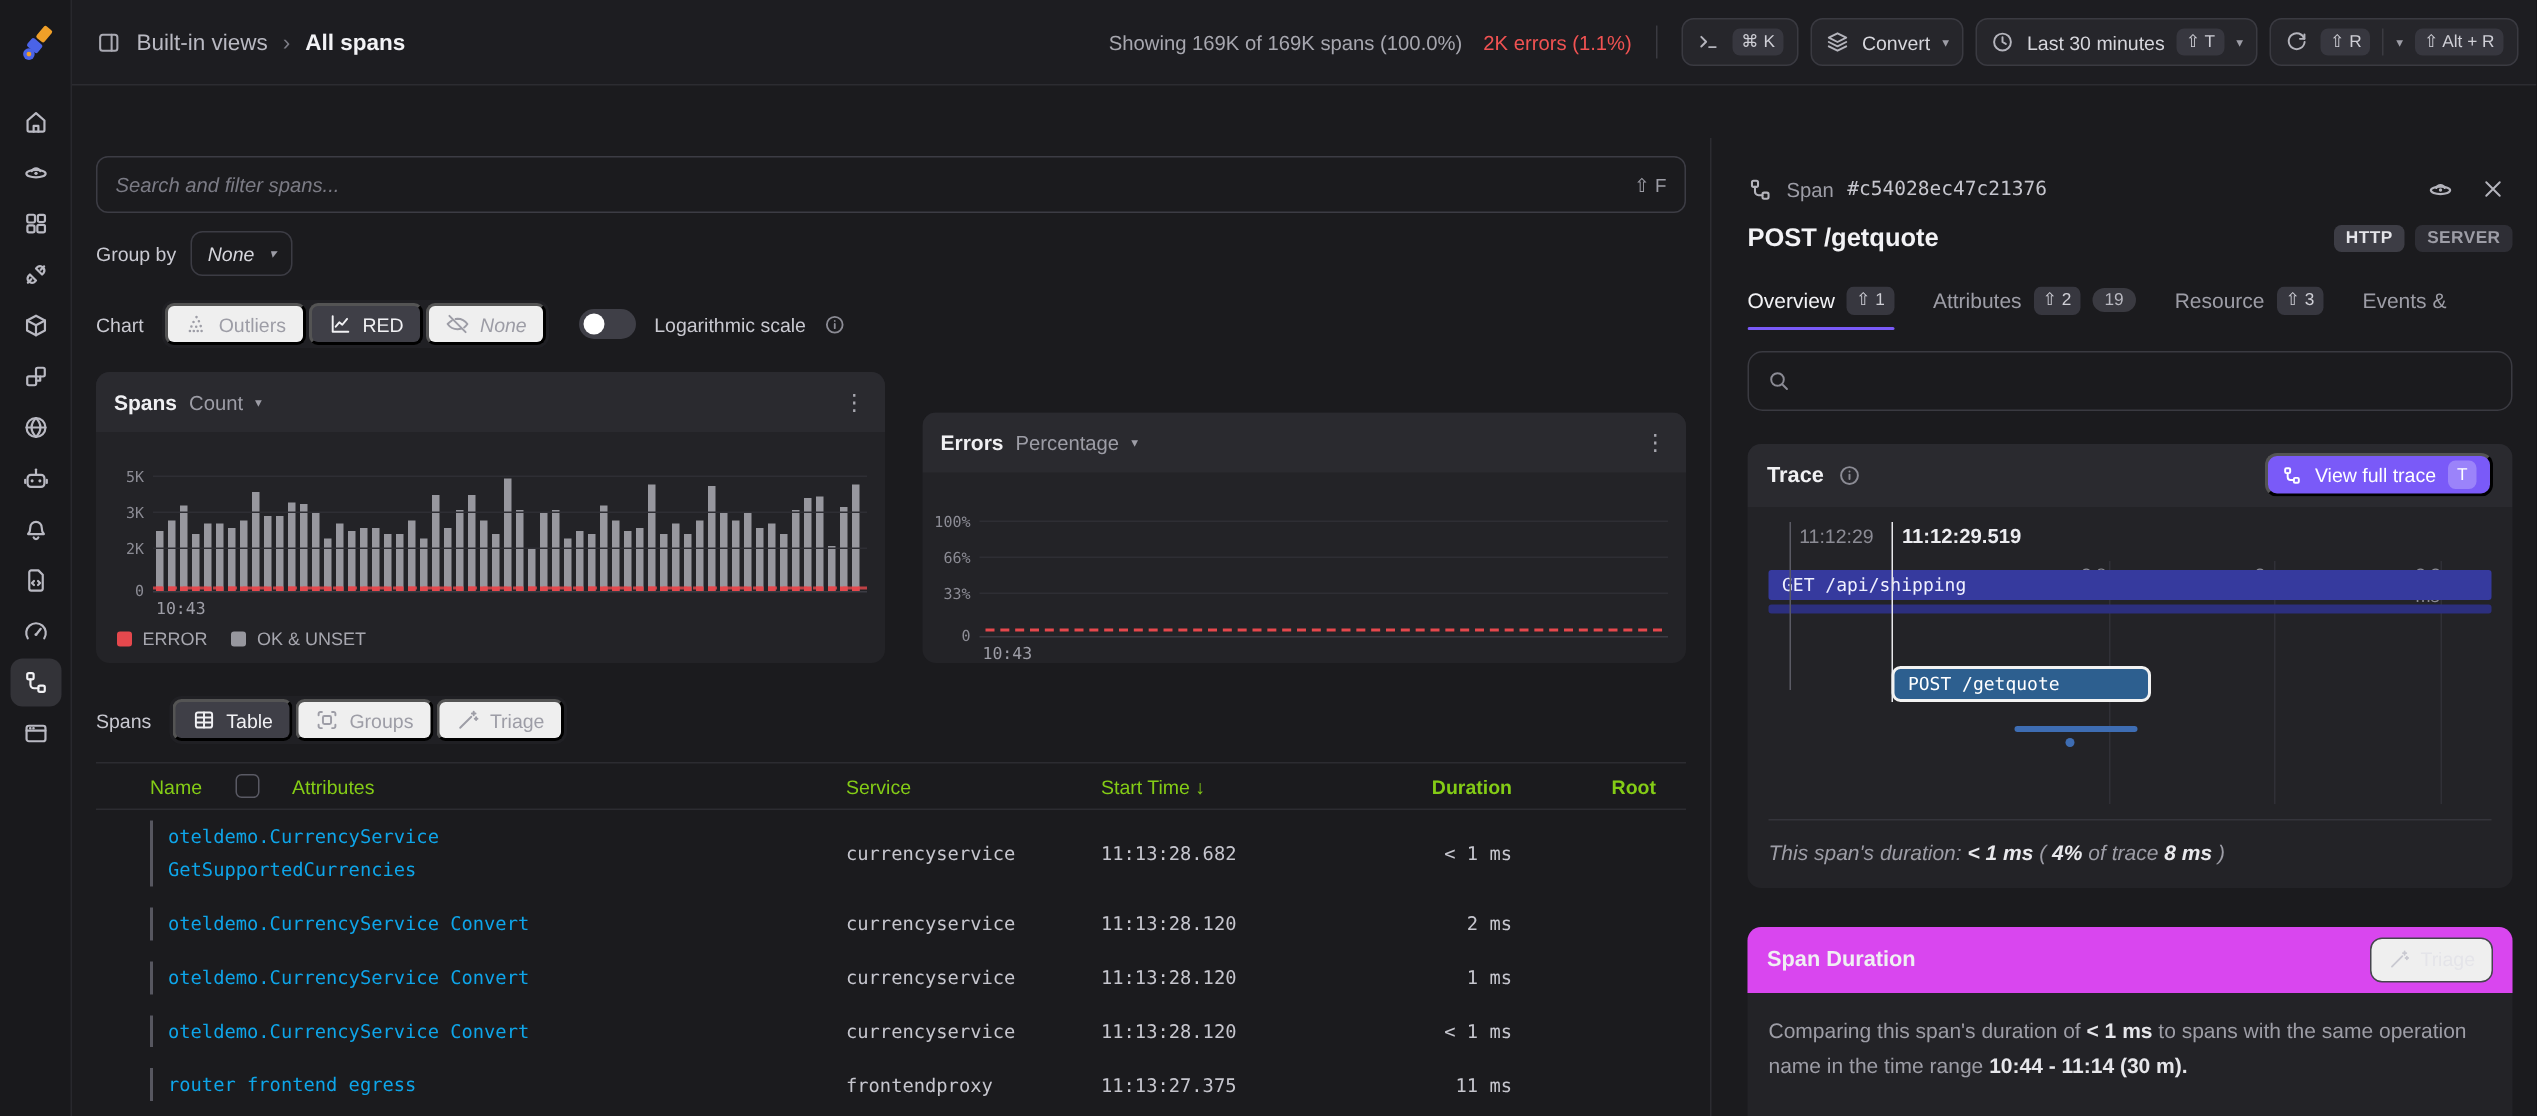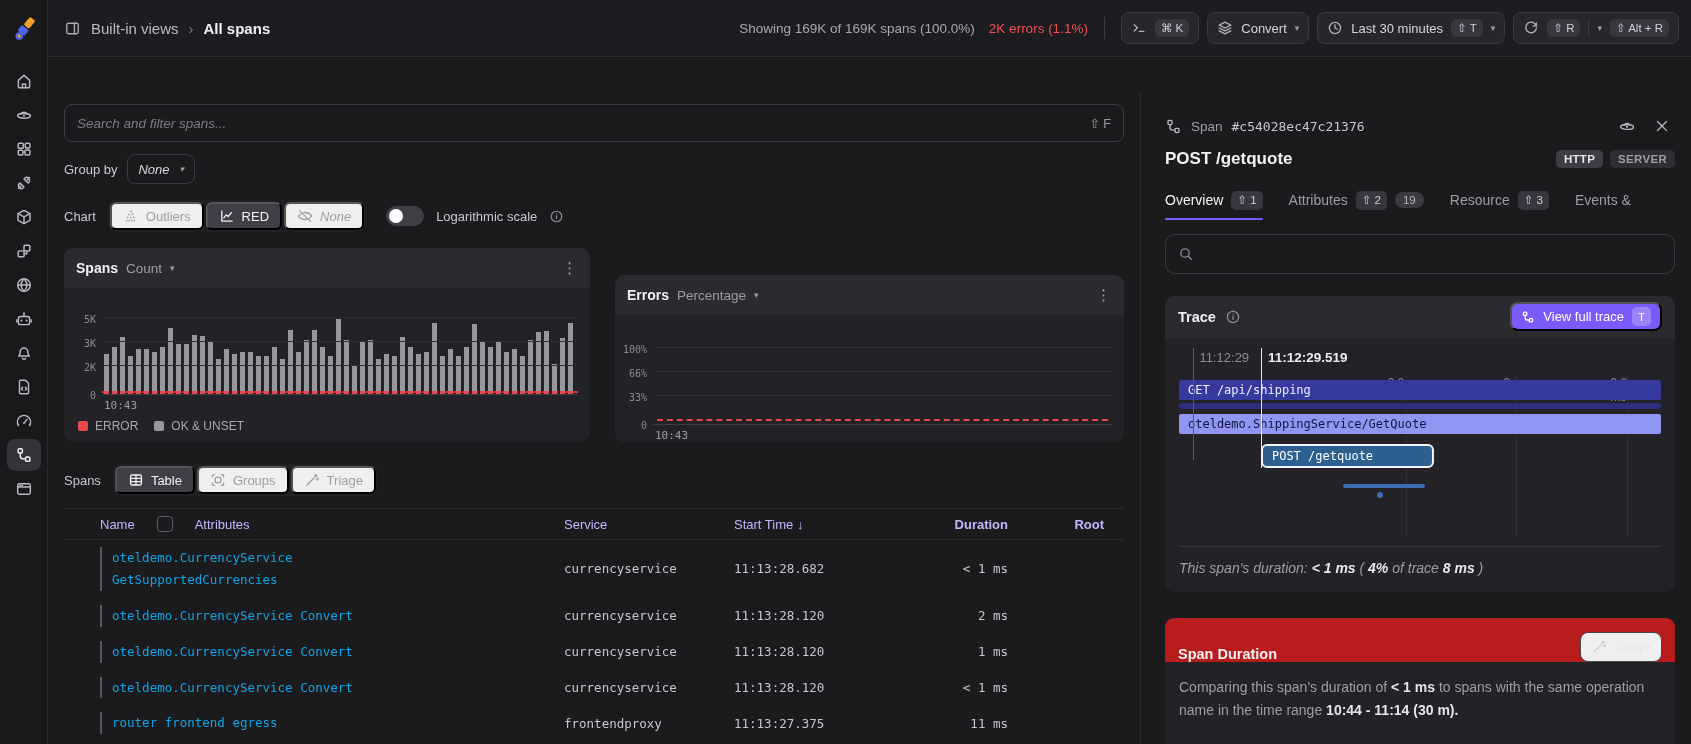--- a/index.html
+++ b/index.html
@@ -98,21 +98,21 @@
   .legend { display:flex; gap:16px; padding:7px 12px 9px 14px; }
   .legend-item { display:flex; align-items:center; gap:7px; font-size:12px; color:#a7a7af; }
   .swatch { width:10px; height:10px; border-radius:2px; }
 
   
   .spans-row { display:flex; align-items:center; gap:12px; margin-top:22px; font-size:13px; color:#c9c9d1; }
   .table-wrap { margin-top:12px; flex:1; overflow:hidden; }
   .tbl { --cols: 36px minmax(0,1fr) 170px 164px 110px 96px; }
   .tbl-header { display:grid; grid-template-columns:var(--cols); align-items:center;
     height:32px; border-top:1px solid #2c2c31; border-bottom:1px solid #2c2c31;
-    font-size:13px; color:#c4b5fd; padding-right:20px; }
+    font-size:13px; color:#84cc16; padding-right:20px; }
   .th-name-group { display:flex; align-items:center; gap:22px; }
   .checkbox { width:16px; height:16px; border:1.5px solid #5a5a64; border-radius:4px; cursor:pointer; }
   .th-right { text-align:right;font-weight:bold; }
   .tbl-row { display:grid; grid-template-columns:var(--cols); align-items:center;
     padding:7px 20px 7px 0; font-family:"DejaVu Sans Mono",monospace; font-size:12.5px; color:#c6c6ce; }
   .cell-name { border-left:2px solid #575760; padding-left:10px; color:#0ea5e9;
     white-space:pre-line; line-height:1.75; }
   .cell-right { text-align:right; }
 
   
@@ -168,22 +168,22 @@
   .tl-bar.periwinkle { top:76px; background:#9095f2; color:#15153f; }
   .tl-bar.selected { top:106px; height:24px; background:#2d5f8f; border:2px solid #f2f2f2;
     border-radius:6px; color:#fff; z-index:4; }
   .tl-bar.miniline { top:146px; height:4px; background:#3e6db3; border-radius:2px; }
   .tl-dot { position:absolute; top:154px; width:6px; height:6px; border-radius:50%; background:#3e6db3; z-index:2; }
   .trace-divider { border-top:1px solid #34343b; margin:0 14px; }
   .trace-duration { padding:13px 14px 16px 14px; font-size:14px; color:#9d9da6;font-style:italic; }
   .trace-duration .strong { color:#e8e8ec; font-weight:600; }
 
   .sd-card { margin-top:26px; background:#232327; border-radius:9px 9px 0 0; flex:none; }
-  .sd-head { height:44px; background:#b91c1c; border-radius:9px 9px 0 0; display:flex;
-    align-items:flex-end; padding:0 13px; }
+  .sd-head { height:44px; background:#d946ef; border-radius:9px 9px 0 0; display:flex;
+    align-items:center; padding:0 13px; }
   .sd-title { font-size:14.5px; font-weight:600; color:#f0f0f3; }
   .sd-triage { margin-left:auto; height:30px; border:1px solid #45454d; border-radius:8px;
     display:flex; align-items:center; gap:7px; padding:0 11px; font-size:13px; color:#e4e4e9; cursor:pointer; }
   .sd-triage .icon { color:#c9c9d1; }
   .sd-body { padding:14px 14px 30px 14px; font-size:14px; line-height:1.65; color:#9d9da6; }
   .sd-body .strong { color:#e6e6ea; font-weight:600; }
 </style>
 </head>
 <body>
 
@@ -919,21 +919,20 @@
             <span class="tl-time-minor">11:12:29</span>
             <span class="tl-time-major">11:12:29.519</span>
           <span class="tl-axis-label" style="left: 47%;">2.8 ms</span>
               <div class="tl-grid" style="left: 47%;"></div>
               <span class="tl-axis-label" style="left: 70%;">3 ms</span>
               <div class="tl-grid" style="left: 70%;"></div>
               <span class="tl-axis-label" style="left: 93%;">3.2 ms</span>
               <div class="tl-grid" style="left: 93%;"></div>
               <div class="tl-bar indigo" style="left: 0%; width: 100%;">GET /api/shipping</div>
               <div class="tl-bar thin" style="left: 0%; width: 100%;"></div>
-              <div class="tl-bar periwinkle" style="left: 0%; width: 100%;">oteldemo.ShippingService/GetQuote</div>
               <div class="tl-bar selected" style="left: 17%; width: 36%;">POST /getquote</div>
               <div class="tl-bar miniline" style="left: 34%; width: 17%;"></div>
               <div class="tl-dot" style="left: 41%;"></div>
             </div>
           <div class="trace-divider"></div>
           <div class="trace-duration">
             <span>This span's duration:</span>
             <span class="strong">&lt; 1 ms</span>
             <span>(</span>
             <span class="strong">4%</span>

